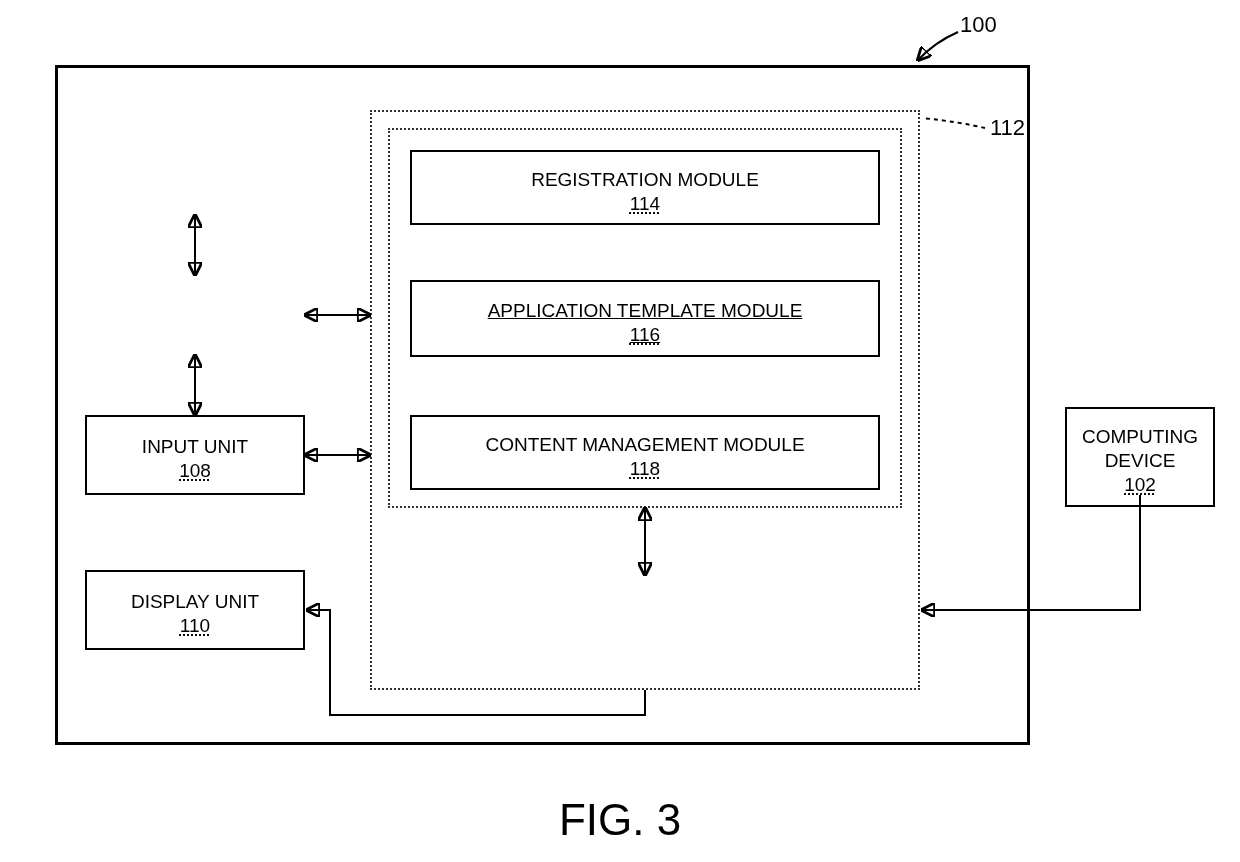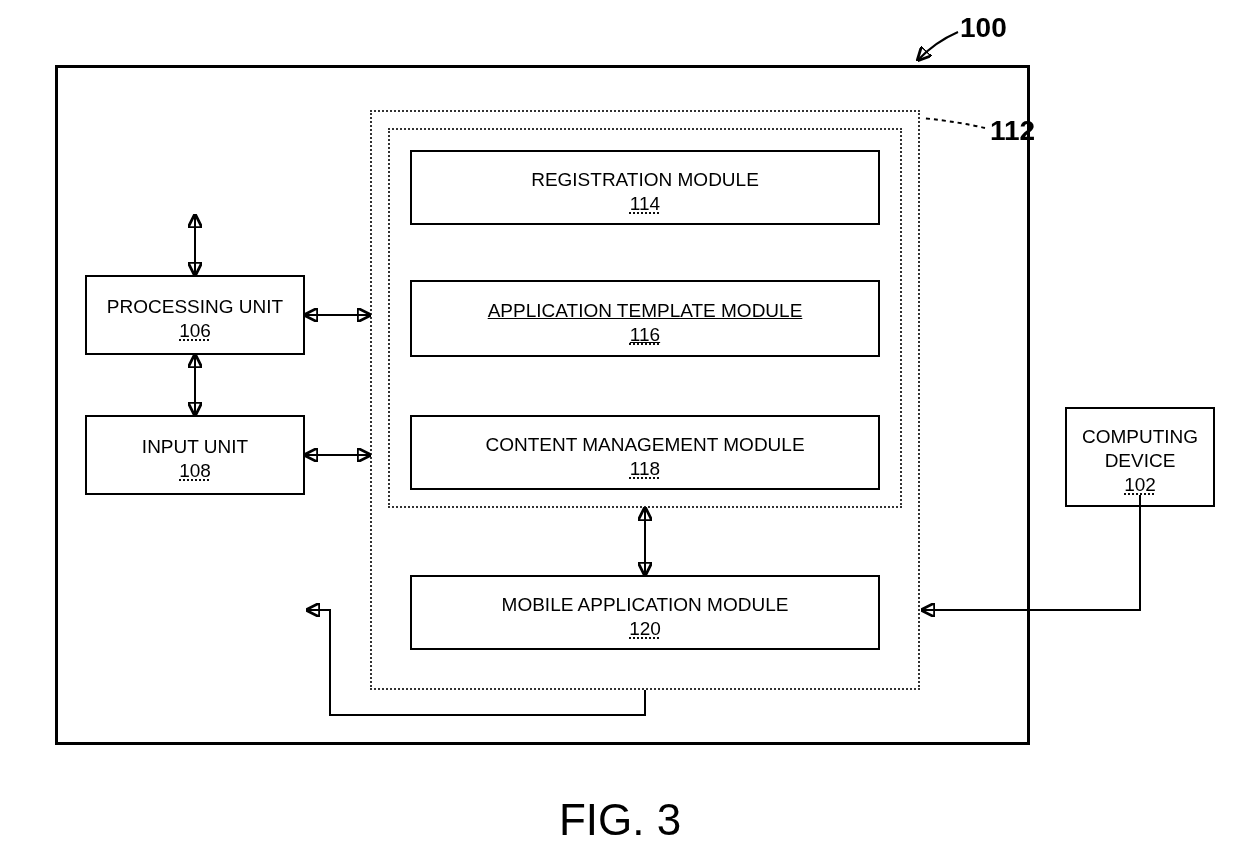--- a/index.html
+++ b/index.html
@@ -42,22 +42,21 @@
   }
   .fig-caption {
     position: absolute;
     font-size: 44px;
     font-weight: 400;
     left: 50%;
     transform: translateX(-50%);
   }
   .free-label {
     position: absolute;
-    font-size: 28px;
-    font-weight: bold;
+    font-size: 22px;
   }
   svg.connector {
     position: absolute;
     left: 0;
     top: 0;
     width: 1240px;
     height: 862px;
     pointer-events: none;
   }
   svg.connector line, svg.connector path {
@@ -69,34 +68,34 @@
 </head>
 <body>
 
 <div class="stage">
 
   <div class="box" style="left:55px; top:65px; width:975px; height:680px; border-width:3px;"></div>
 
   <div class="free-label" style="left:960px; top:12px;">100</div>
 
 
-  <div class="box" style="left:85px; top:275px; width:220px; height:80px;">
-    <div class="box-inner">
-      <div>PROCESSING UNIT</div>
-      <div class="refnum">106</div>
-    </div>
-  </div>
 
   <div class="box" style="left:85px; top:415px; width:220px; height:80px;">
     <div class="box-inner">
       <div>INPUT UNIT</div>
       <div class="refnum">108</div>
     </div>
   </div>
 
+  <div class="box" style="left:85px; top:570px; width:220px; height:80px;">
+    <div class="box-inner">
+      <div>DISPLAY UNIT</div>
+      <div class="refnum">110</div>
+    </div>
+  </div>
 
   <div class="dotted-frame" style="left:370px; top:110px; width:550px; height:580px;"></div>
   <div class="dotted-frame" style="left:388px; top:128px; width:514px; height:380px;"></div>
 
   <div class="free-label" style="left:990px; top:115px;">112</div>
 
   <div class="box" style="left:410px; top:150px; width:470px; height:75px;">
     <div class="box-inner">
       <div>REGISTRATION MODULE</div>
       <div class="refnum">114</div>
@@ -110,26 +109,20 @@
     </div>
   </div>
 
   <div class="box" style="left:410px; top:415px; width:470px; height:75px;">
     <div class="box-inner">
       <div>CONTENT MANAGEMENT MODULE</div>
       <div class="refnum">118</div>
     </div>
   </div>
 
-  <div class="box" style="left:410px; top:575px; width:470px; height:75px;">
-    <div class="box-inner">
-      <div>MOBILE APPLICATION MODULE</div>
-      <div class="refnum">120</div>
-    </div>
-  </div>
 
   <div class="box" style="left:1065px; top:395px; width:150px; height:100px;margin-top:12px;">
     <div class="box-inner">
       <div>COMPUTING DEVICE</div>
       <div class="refnum">102</div>
     </div>
   </div>
 
   <svg class="connector" viewBox="0 0 1240 862">
     <defs>

